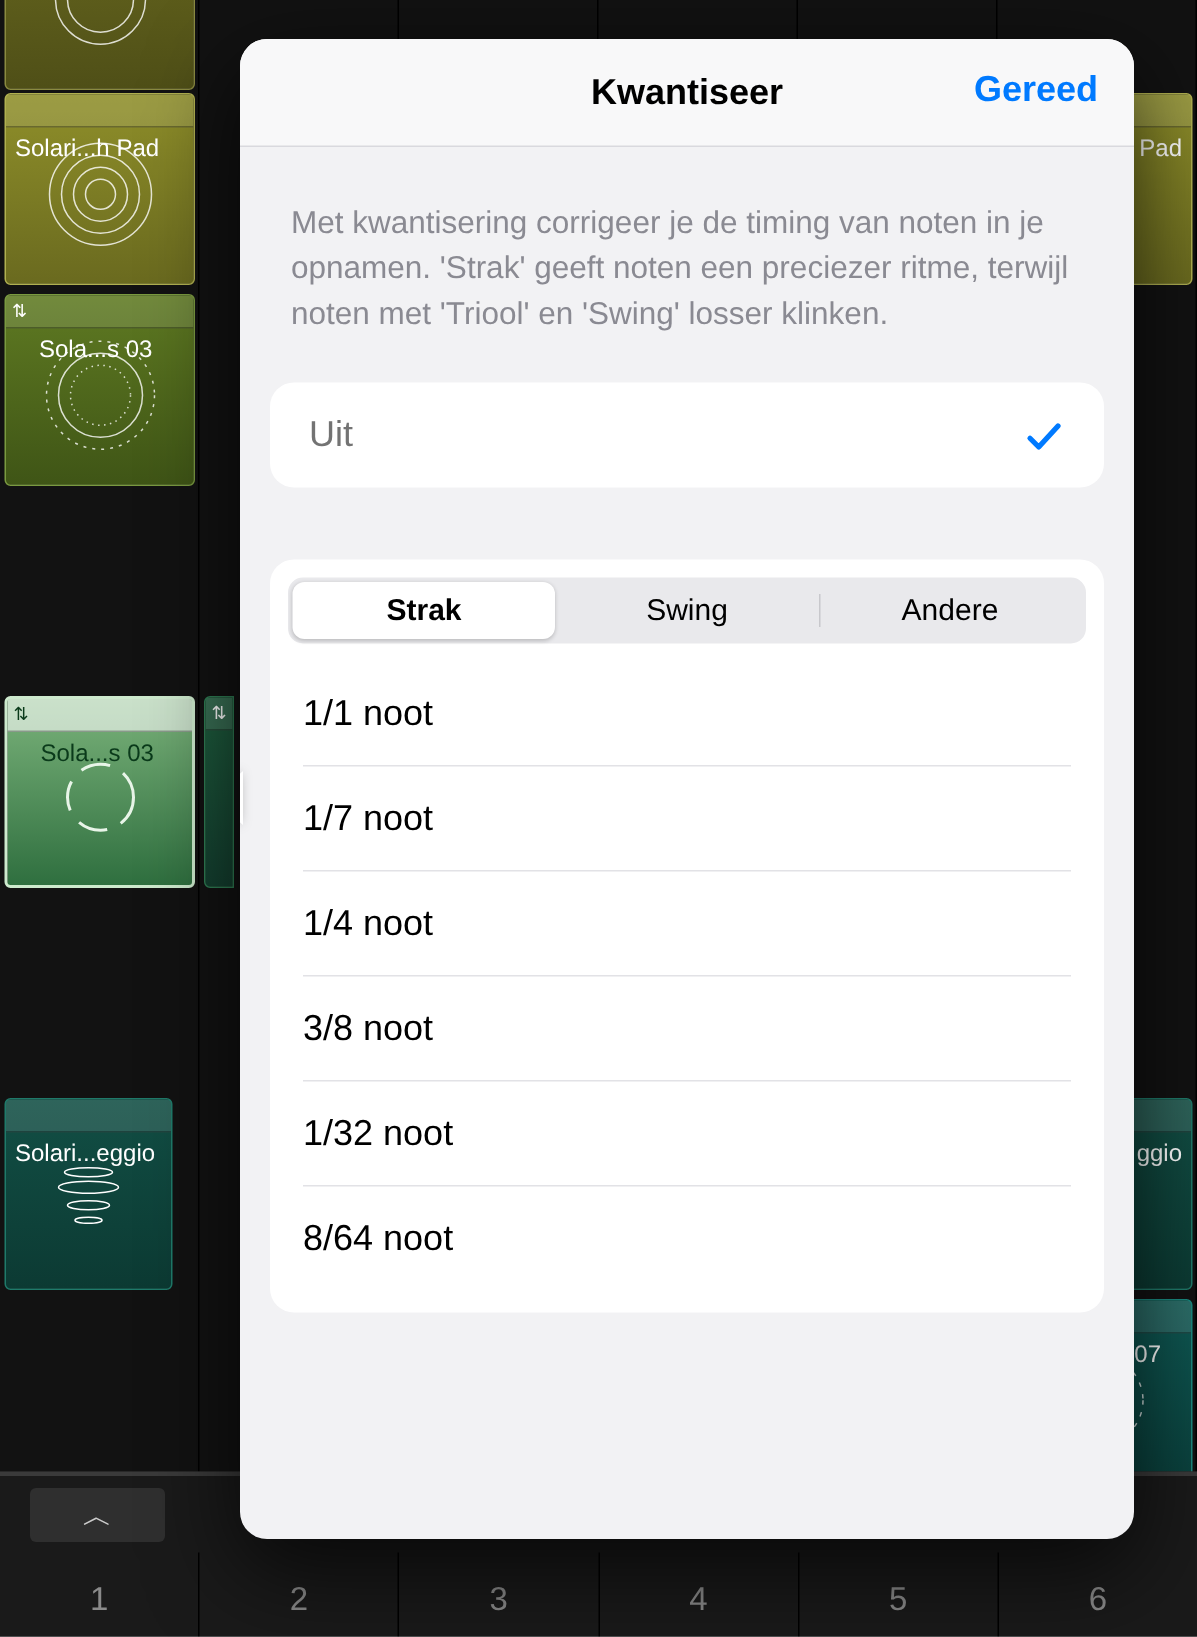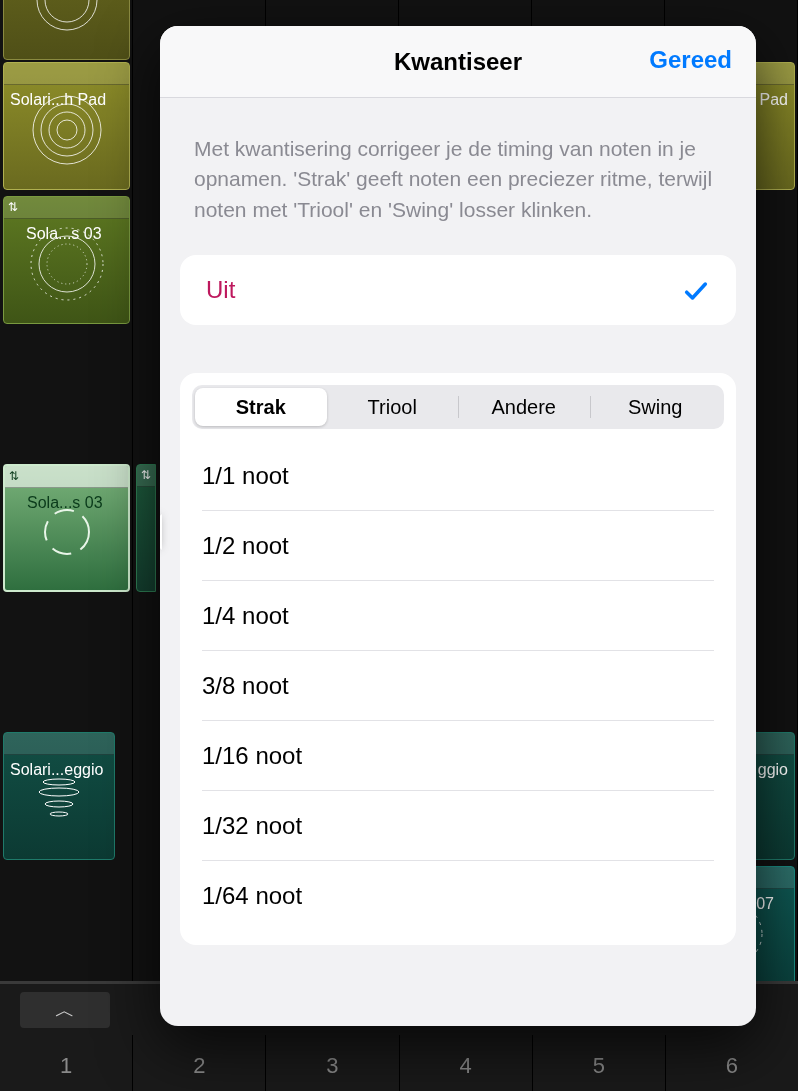--- a/index.html
+++ b/index.html
@@ -48,21 +48,21 @@
     filter: drop-shadow(-2px 0 4px rgba(0,0,0,0.3));
   }
 
   .pop-header { height:72px; background:#f8f8f9; border-bottom:1px solid #d9d9de; position:relative; display:flex; align-items:center; justify-content:center; }
   .pop-title { font-size:24px; font-weight:700; color:#000; }
   .pop-done  { position:absolute; right:24px; top:20px; font-size:24px; color:#007aff; font-weight:600; cursor:pointer; }
 
   .pop-desc { padding:36px 34px 30px 34px; color:#8a8a92; font-size:21px; line-height:1.45; }
 
   .off-row { margin:0 20px 48px 20px; background:#fff; border-radius:16px; height:70px; display:flex; align-items:center; padding:0 26px; position:relative; }
-  .off-row .txt { font-size:24px; color:#be185d; }
+  .off-row .txt { font-size:24px; color:#737373; }
   .off-row .check { position:absolute; right:26px; top:22px; color:#007aff; }
   .check svg{width:28px;height:28px;stroke:#007aff;stroke-width:3;fill:none;stroke-linecap:round;stroke-linejoin:round;}
 
   .panel { margin:0 20px; background:#fff; border-radius:16px; overflow:hidden; }
   .seg { display:flex; margin:12px; background:#e9e9ec; border-radius:10px; height:44px; padding:3px; }
   .seg-item { flex:1; display:flex; align-items:center; justify-content:center; font-size:20px; color:#000; border-radius:8px; position:relative; }
   .seg-item + .seg-item::before{content:"";position:absolute;left:0;top:8px;bottom:8px;width:1px;background:#c8c8cc;}
   .seg-item.active { background:#fff; box-shadow:0 1px 3px rgba(0,0,0,0.2); font-weight:600; }
   .seg-item.active + .seg-item::before, .seg-item.active::before{display:none;}
 
@@ -185,27 +185,25 @@
     <span class="check">
       <svg viewBox="0 0 24 24">
           <polyline points="4 13 9 18 20 6"></polyline>
         </svg>
     </span>
   </div>
 
   <div class="panel">
     <div class="seg">
       <div class="seg-item active">Strak</div>
-      <div class="seg-item">Triool</div>
+      <div class="seg-item">Swing</div>
       <div class="seg-item">Andere</div>
-      <div class="seg-item">Swing</div>
     </div>
     <div class="list">
       <div class="row">1/1 noot</div>
-      <div class="row">1/2 noot</div>
+      <div class="row">1/7 noot</div>
       <div class="row">1/4 noot</div>
       <div class="row">3/8 noot</div>
-      <div class="row">1/16 noot</div>
       <div class="row">1/32 noot</div>
-      <div class="row">1/64 noot</div>
+      <div class="row">8/64 noot</div>
     </div>
   </div>
 </div>
 
 </body></html>

